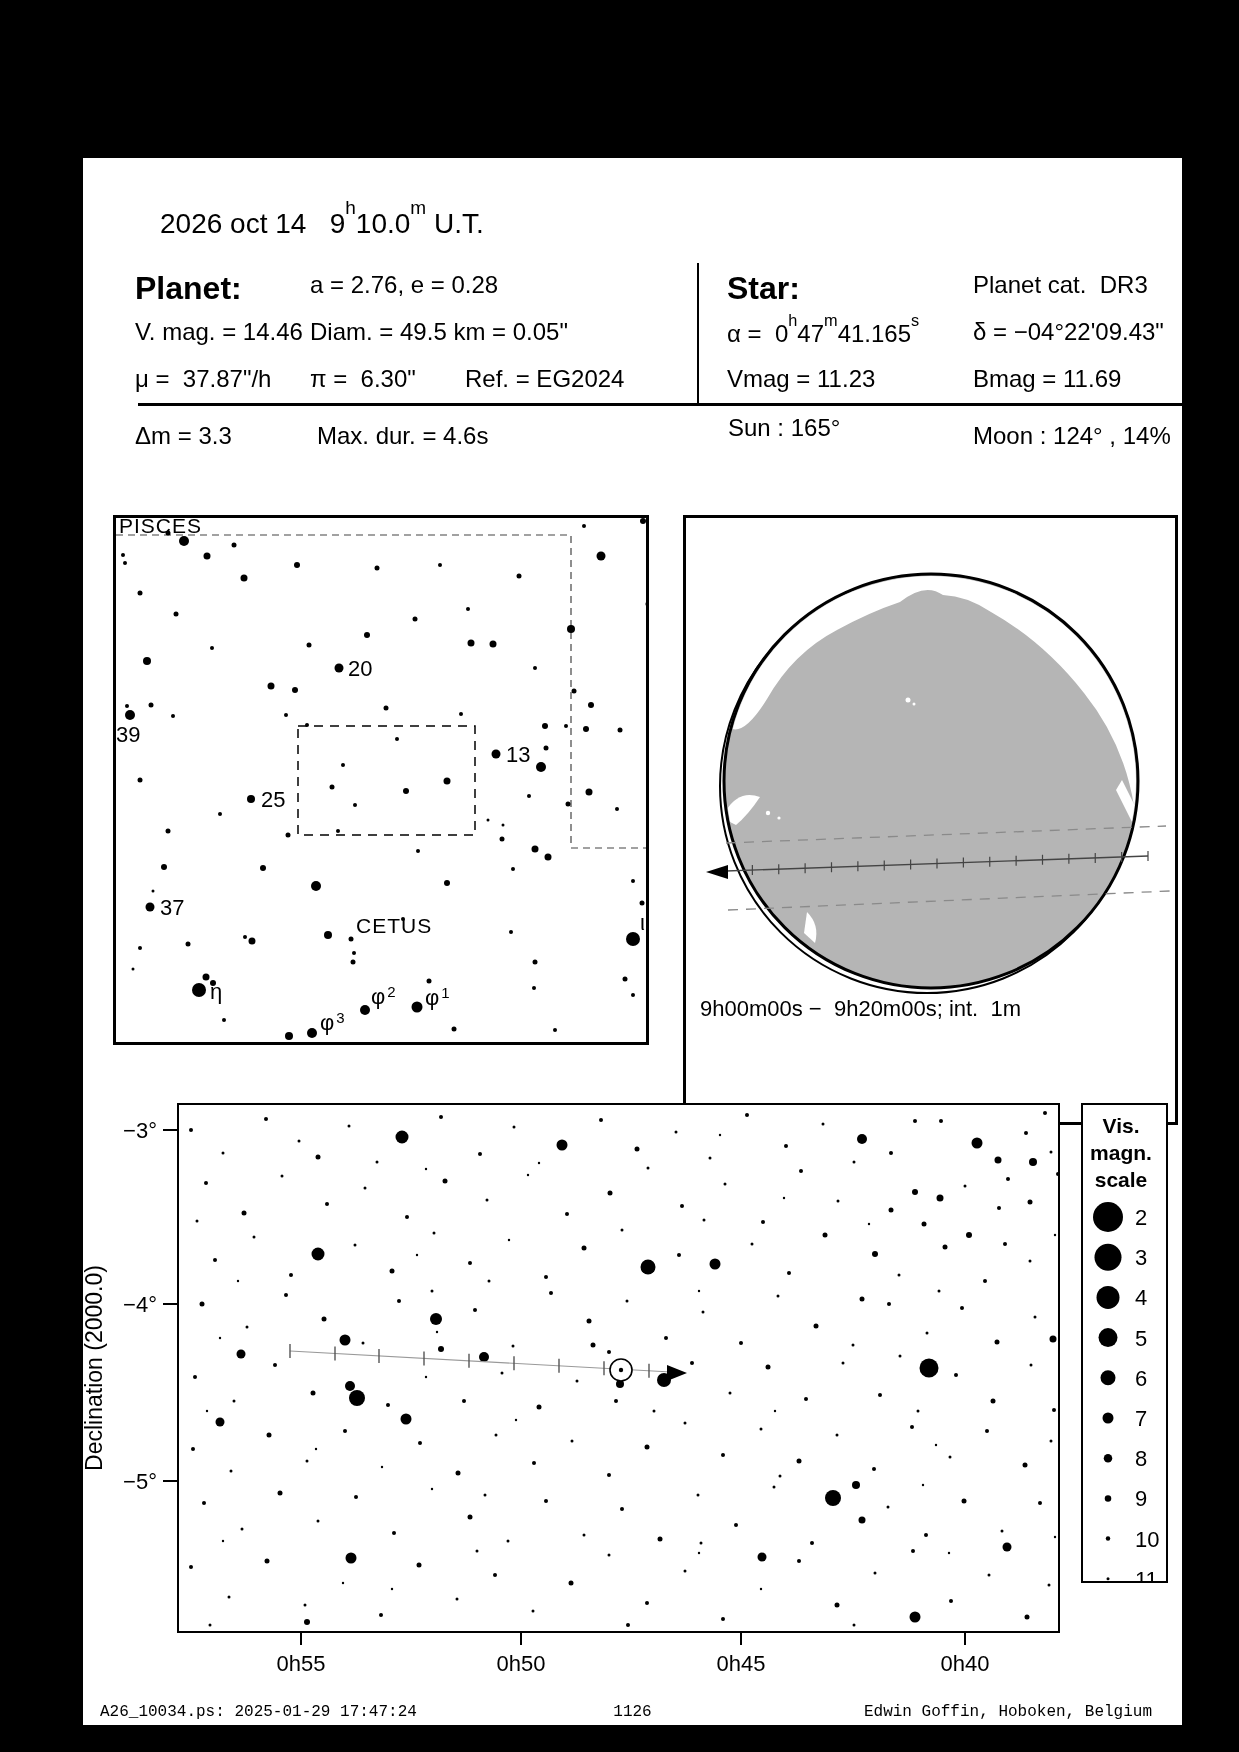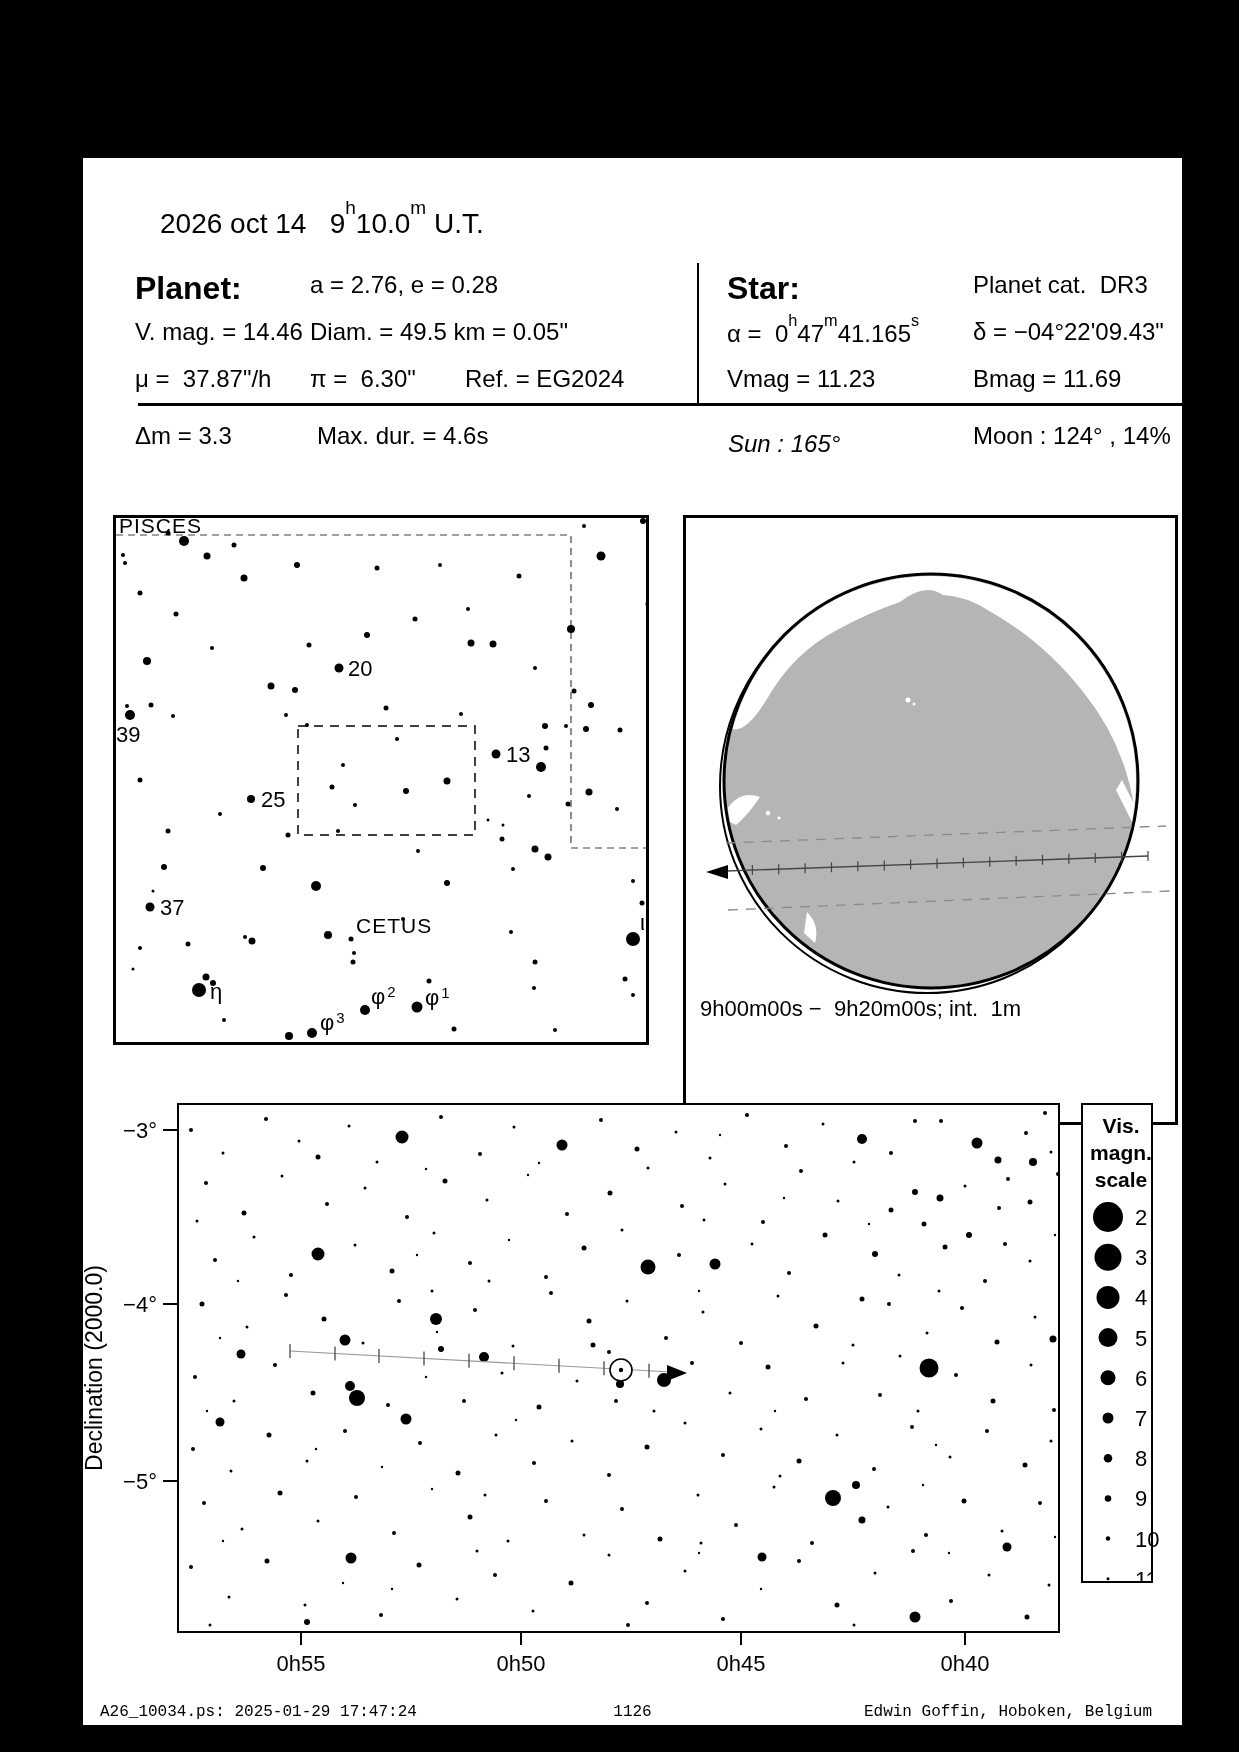--- a/index.html
+++ b/index.html
@@ -44,21 +44,21 @@
     <div class="abs hdr" style="left:890px;top:113px;">Planet cat.  DR3</div>
     <div class="abs hdr" style="left:644px;top:160px;"><span>α =  </span><span>0</span><sup>h</sup><span>47</span><sup>m</sup><span>41.165</span><sup>s</sup></div>
     <div class="abs hdr" style="left:890px;top:160px;">δ = −04°22'09.43"</div>
     <div class="abs hdr" style="left:644px;top:207px;">Vmag = 11.23</div>
     <div class="abs hdr" style="left:890px;top:207px;">Bmag = 11.69</div>
 
     <div class="rule" style="left:55px;top:245px;width:1044px;height:3px;"></div>
 
     <div class="abs hdr" style="left:52px;top:264px;">Δm = 3.3</div>
     <div class="abs hdr" style="left:234px;top:264px;">Max. dur. = 4.6s</div>
-    <div class="abs hdr" style="left:645px;top:272px;font-style:italic;">Sun : 165°</div>
+    <div class="abs hdr" style="left:645px;top:256px;">Sun : 165°</div>
     <div class="abs hdr" style="left:890px;top:264px;">Moon : 124° , 14%</div>
 
     <div class="panel" style="left:30px;top:357px;width:536px;height:530px;">
       <svg id="finder-svg" width="530" height="524" viewBox="0 0 530 524">
           <g>
             <polyline points="0,17 455,17 455,330 536,330" fill="none" stroke="#444" stroke-width="1.2" stroke-dasharray="7 5"></polyline>
             <rect x="182" y="208" width="177" height="109" fill="none" stroke="#000" stroke-width="1.5" stroke-dasharray="9 7"></rect>
             <circle cx="52" cy="15" r="2.5" fill="#000"></circle>
             <circle cx="68" cy="23" r="5" fill="#000"></circle>
             <circle cx="118" cy="27" r="2.5" fill="#000"></circle>
@@ -516,21 +516,21 @@
           <line x1="-16" y1="25" x2="-2" y2="25" stroke="#000" stroke-width="2"></line>
           <text x="-22" y="33" font-size="22" text-anchor="end">−3°</text>
           <line x1="-16" y1="199" x2="-2" y2="199" stroke="#000" stroke-width="2"></line>
           <text x="-22" y="207" font-size="22" text-anchor="end">−4°</text>
           <line x1="-16" y1="376" x2="-2" y2="376" stroke="#000" stroke-width="2"></line>
           <text x="-22" y="384" font-size="22" text-anchor="end">−5°</text>
         </svg>
     </div>
     <div class="ylabel">Declination (2000.0)</div>
 
-    <div class="panel2" style="left:998px;top:945px;width:72px;height:480px;">
+    <div class="panel2" style="left:998px;top:945px;width:87px;height:480px;">
       <svg id="legend-svg" width="77" height="476" viewBox="0 0 77 476">
           <text x="38" y="28" font-size="21" font-weight="bold" text-anchor="middle">Vis.</text>
           <text x="38" y="55" font-size="21" font-weight="bold" text-anchor="middle">magn.</text>
           <text x="38" y="82" font-size="21" font-weight="bold" text-anchor="middle">scale</text>
           <circle cx="25" cy="112" r="15" fill="#000"></circle>
           <text x="52" y="120" font-size="22">2</text>
           <circle cx="25" cy="152.2" r="13.5" fill="#000"></circle>
           <text x="52" y="160.2" font-size="22">3</text>
           <circle cx="25" cy="192.4" r="11.5" fill="#000"></circle>
           <text x="52" y="200.4" font-size="22">4</text>

